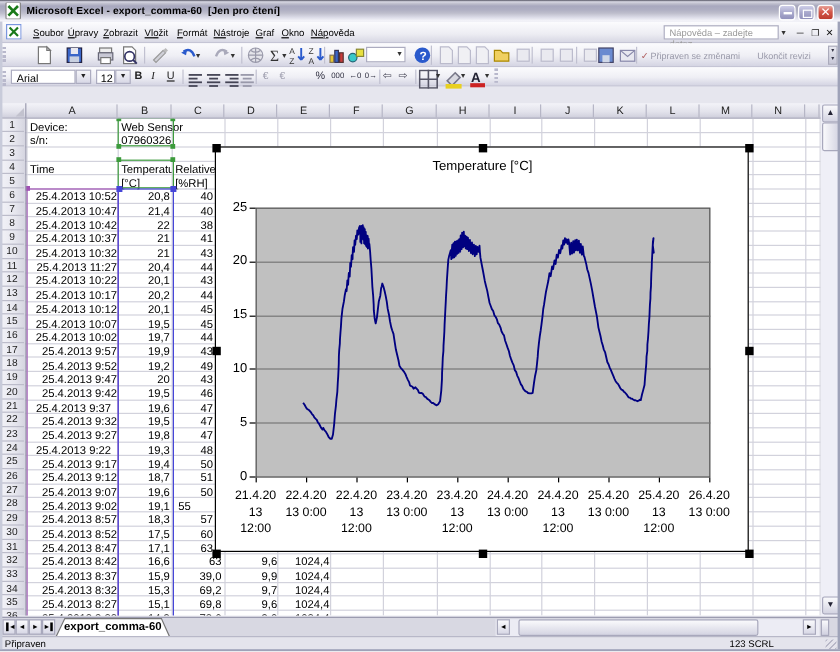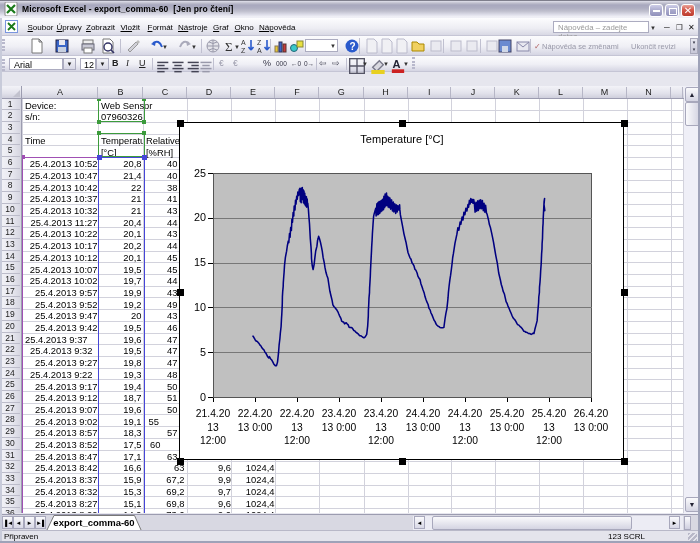--- a/index.html
+++ b/index.html
@@ -224,21 +224,21 @@
 <svg class="ic" style="left:497px;top:2px" width="16" height="16" viewBox="0 0 16 16">
         <rect x="2" y="2" width="12" height="12" fill="#6A8AD0" stroke="#446"></rect>
         <rect x="5" y="8" width="6" height="6" fill="#D0D8E8"></rect>
       </svg>
 <svg class="ic" style="left:515px;top:2px" width="16" height="16" viewBox="0 0 16 16">
         <rect x="2" y="4" width="12" height="9" fill="#E8E8F0" stroke="#88A"></rect>
         <path d="M2 4 l6 5 6-5" fill="none" stroke="#88A"></path>
       </svg>
 <div class="sep" style="left:530px;top:3px;height:14px"></div>
 <div class="gtxt" style="left:534px;color:#B06060">✓</div>
-<div class="gtxt" style="left:542px;font-size:7.5px">Nápověda se změnami</div>
+<div class="gtxt" style="left:542px;font-size:7.5px">Připraven se změnami</div>
 <div class="gtxt" style="left:631px;font-size:7.5px">Ukončit revizi</div>
 <div style="position:absolute;left:690px;top:2px;width:8px;height:16px;background:linear-gradient(180deg,#E8E8F0,#C8C8D8);border:1px solid #AAB;font-size:5px;text-align:center;color:#334;line-height:7px">▾<br>▾</div>
 </div>
 <div id="tb2">
  <div class="hgrip" style="left:2px"></div>
  <div class="combo" style="left:9px;top:1.5px;width:54px;height:12px;padding:1px 0 0 4px">Arial</div>
 <div class="cbtn" style="left:63px;top:1.5px;height:12px;line-height:11px">▼</div>
 <div class="combo" style="left:80px;top:1.5px;width:16px;height:12px;padding:1px 0 0 3px">12</div>
 <div class="cbtn" style="left:96px;top:1.5px;height:12px;line-height:11px">▼</div>
 <div class="ticon" style="left:112px;top:2px;font-weight:bold;font-size:9px;color:#222">B</div>
@@ -411,24 +411,24 @@
 <div class="c" style="left:144px;top:188.4px;width:33.5px;text-align:right">43</div>
 <div class="c" style="left:25px;top:200.1px;width:72.5px;text-align:right">25.4.2013 9:52</div>
 <div class="c" style="left:101px;top:200.1px;width:40.5px;text-align:right">19,2</div>
 <div class="c" style="left:144px;top:200.1px;width:33.5px;text-align:right">49</div>
 <div class="c" style="left:25px;top:211.8px;width:72.5px;text-align:right">25.4.2013 9:47</div>
 <div class="c" style="left:101px;top:211.8px;width:40.5px;text-align:right">20</div>
 <div class="c" style="left:144px;top:211.8px;width:33.5px;text-align:right">43</div>
 <div class="c" style="left:25px;top:223.5px;width:72.5px;text-align:right">25.4.2013 9:42</div>
 <div class="c" style="left:101px;top:223.5px;width:40.5px;text-align:right">19,5</div>
 <div class="c" style="left:144px;top:223.5px;width:33.5px;text-align:right">46</div>
-<div class="c" style="left:25px;top:235.2px;width:72.5px;text-align:left">25.4.2013 9:37</div>
+<div class="c" style="left:25px;top:235.2px;width:72.5px;text-align:center">25.4.2013 9:37</div>
 <div class="c" style="left:101px;top:235.2px;width:40.5px;text-align:right">19,6</div>
 <div class="c" style="left:144px;top:235.2px;width:33.5px;text-align:right">47</div>
-<div class="c" style="left:25px;top:246.9px;width:72.5px;text-align:center">25.4.2013 9:32</div>
+<div class="c" style="left:25px;top:246.9px;width:72.5px;text-align:right">25.4.2013 9:32</div>
 <div class="c" style="left:101px;top:246.9px;width:40.5px;text-align:right">19,5</div>
 <div class="c" style="left:144px;top:246.9px;width:33.5px;text-align:right">47</div>
 <div class="c" style="left:25px;top:258.6px;width:72.5px;text-align:right">25.4.2013 9:27</div>
 <div class="c" style="left:101px;top:258.6px;width:40.5px;text-align:right">19,8</div>
 <div class="c" style="left:144px;top:258.6px;width:33.5px;text-align:right">47</div>
 <div class="c" style="left:25px;top:270.3px;width:72.5px;text-align:center">25.4.2013 9:22</div>
 <div class="c" style="left:101px;top:270.3px;width:40.5px;text-align:right">19,3</div>
 <div class="c" style="left:144px;top:270.3px;width:33.5px;text-align:right">48</div>
 <div class="c" style="left:25px;top:282.0px;width:72.5px;text-align:right">25.4.2013 9:17</div>
 <div class="c" style="left:101px;top:282.0px;width:40.5px;text-align:right">19,4</div>
@@ -440,32 +440,32 @@
 <div class="c" style="left:101px;top:305.4px;width:40.5px;text-align:right">19,6</div>
 <div class="c" style="left:144px;top:305.4px;width:33.5px;text-align:right">50</div>
 <div class="c" style="left:25px;top:317.1px;width:72.5px;text-align:right">25.4.2013 9:02</div>
 <div class="c" style="left:101px;top:317.1px;width:40.5px;text-align:right">19,1</div>
 <div class="c" style="left:144px;top:317.1px;width:15px;text-align:right">55</div>
 <div class="c" style="left:25px;top:328.8px;width:72.5px;text-align:right">25.4.2013 8:57</div>
 <div class="c" style="left:101px;top:328.8px;width:40.5px;text-align:right">18,3</div>
 <div class="c" style="left:144px;top:328.8px;width:33.5px;text-align:right">57</div>
 <div class="c" style="left:25px;top:340.5px;width:72.5px;text-align:right">25.4.2013 8:52</div>
 <div class="c" style="left:101px;top:340.5px;width:40.5px;text-align:right">17,5</div>
-<div class="c" style="left:127px;top:340.5px;width:33.5px;text-align:right">60</div>
+<div class="c" style="left:144px;top:340.5px;width:33.5px;text-align:right">60</div>
 <div class="c" style="left:25px;top:352.2px;width:72.5px;text-align:right">25.4.2013 8:47</div>
 <div class="c" style="left:101px;top:352.2px;width:40.5px;text-align:right">17,1</div>
 <div class="c" style="left:144px;top:352.2px;width:33.5px;text-align:right">63</div>
 <div class="c" style="left:25px;top:363.9px;width:72.5px;text-align:right">25.4.2013 8:42</div>
 <div class="c" style="left:101px;top:363.9px;width:40.5px;text-align:right">16,6</div>
 <div class="c" style="left:144px;top:363.9px;width:40.5px;text-align:right">63</div>
 <div class="c" style="left:188px;top:363.9px;width:43px;text-align:right">9,6</div>
 <div class="c" style="left:232px;top:363.9px;width:42.5px;text-align:right">1024,4</div>
 <div class="c" style="left:25px;top:375.6px;width:72.5px;text-align:right">25.4.2013 8:37</div>
 <div class="c" style="left:101px;top:375.6px;width:40.5px;text-align:right">15,9</div>
-<div class="c" style="left:144px;top:375.6px;width:40.5px;text-align:right">67,2</div>
+<div class="c" style="left:144px;top:375.6px;width:40.5px;text-align:right">39,0</div>
 <div class="c" style="left:188px;top:375.6px;width:43px;text-align:right">9,9</div>
 <div class="c" style="left:232px;top:375.6px;width:42.5px;text-align:right">1024,4</div>
 <div class="c" style="left:25px;top:387.3px;width:72.5px;text-align:right">25.4.2013 8:32</div>
 <div class="c" style="left:101px;top:387.3px;width:40.5px;text-align:right">15,3</div>
 <div class="c" style="left:144px;top:387.3px;width:40.5px;text-align:right">69,2</div>
 <div class="c" style="left:188px;top:387.3px;width:43px;text-align:right">9,7</div>
 <div class="c" style="left:232px;top:387.3px;width:42.5px;text-align:right">1024,4</div>
 <div class="c" style="left:25px;top:399.0px;width:72.5px;text-align:right">25.4.2013 8:27</div>
 <div class="c" style="left:101px;top:399.0px;width:40.5px;text-align:right">15,1</div>
 <div class="c" style="left:144px;top:399.0px;width:40.5px;text-align:right">69,8</div>

